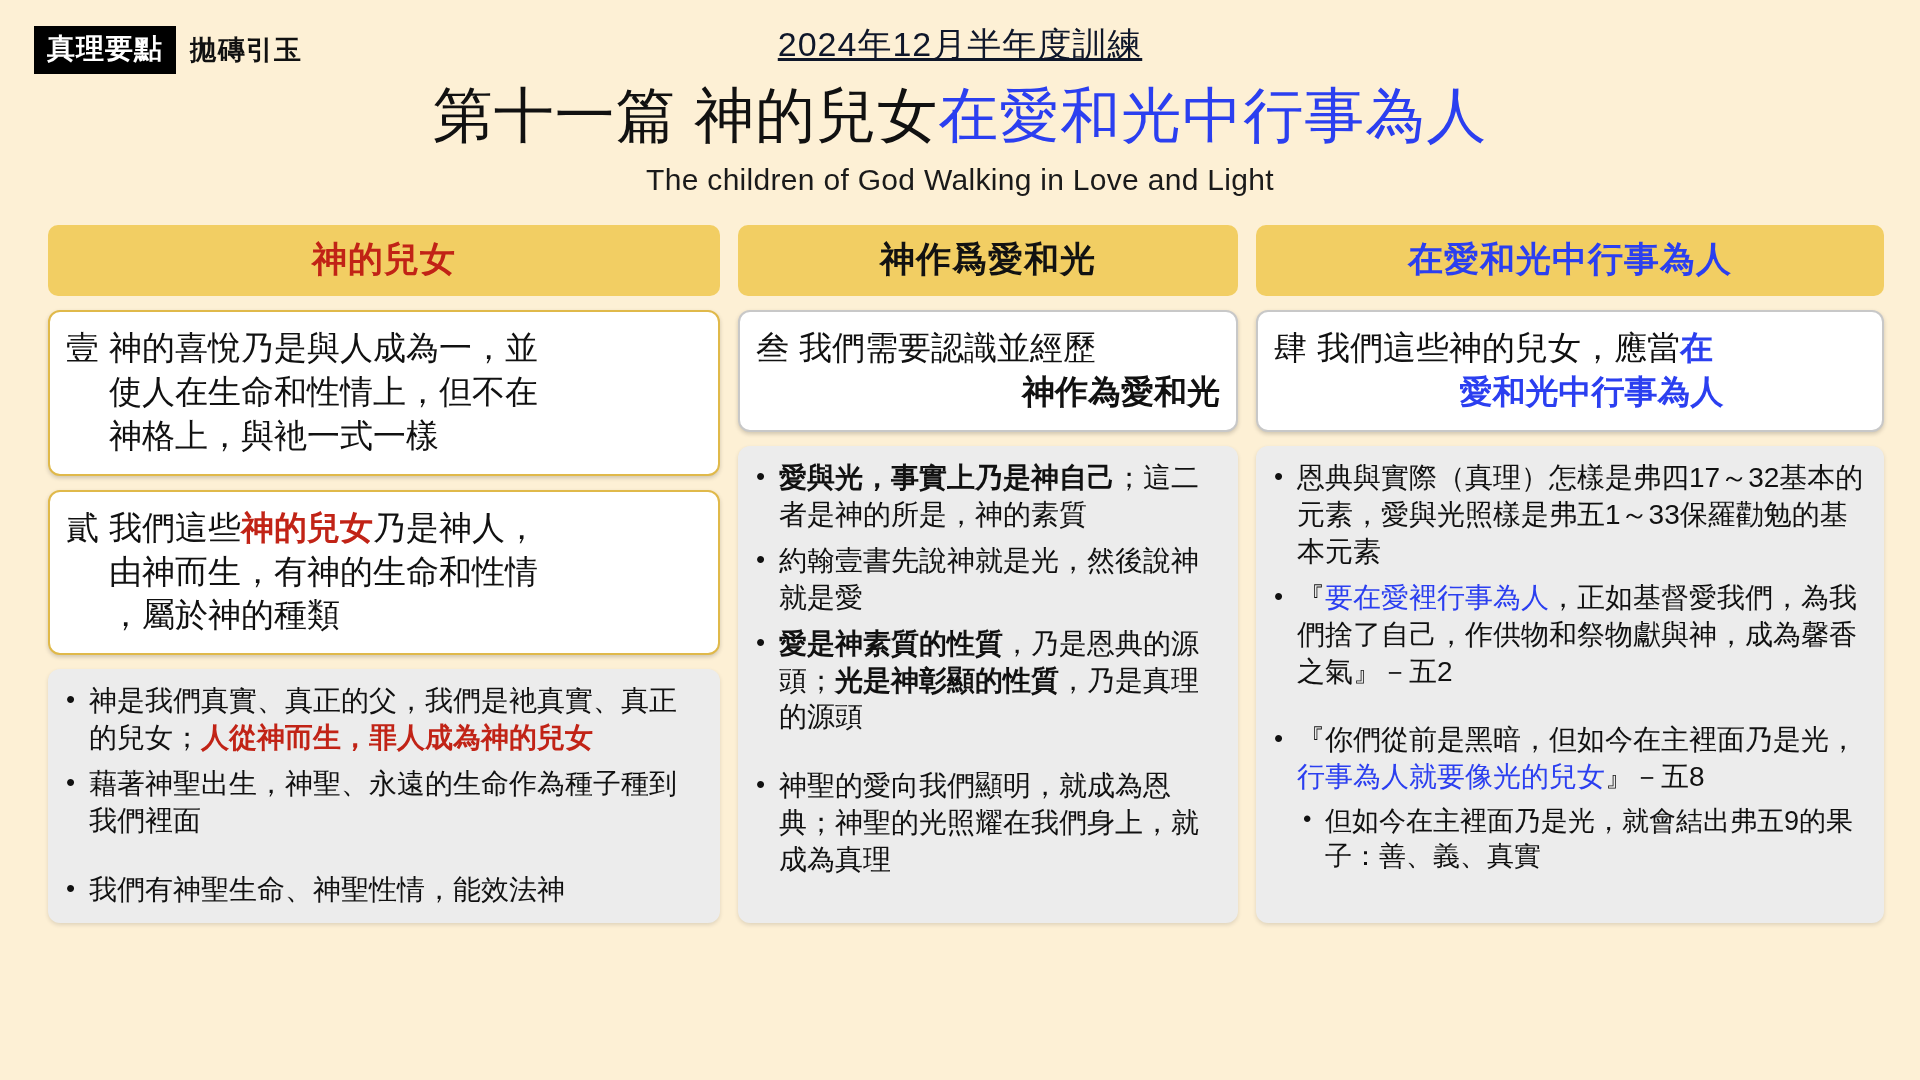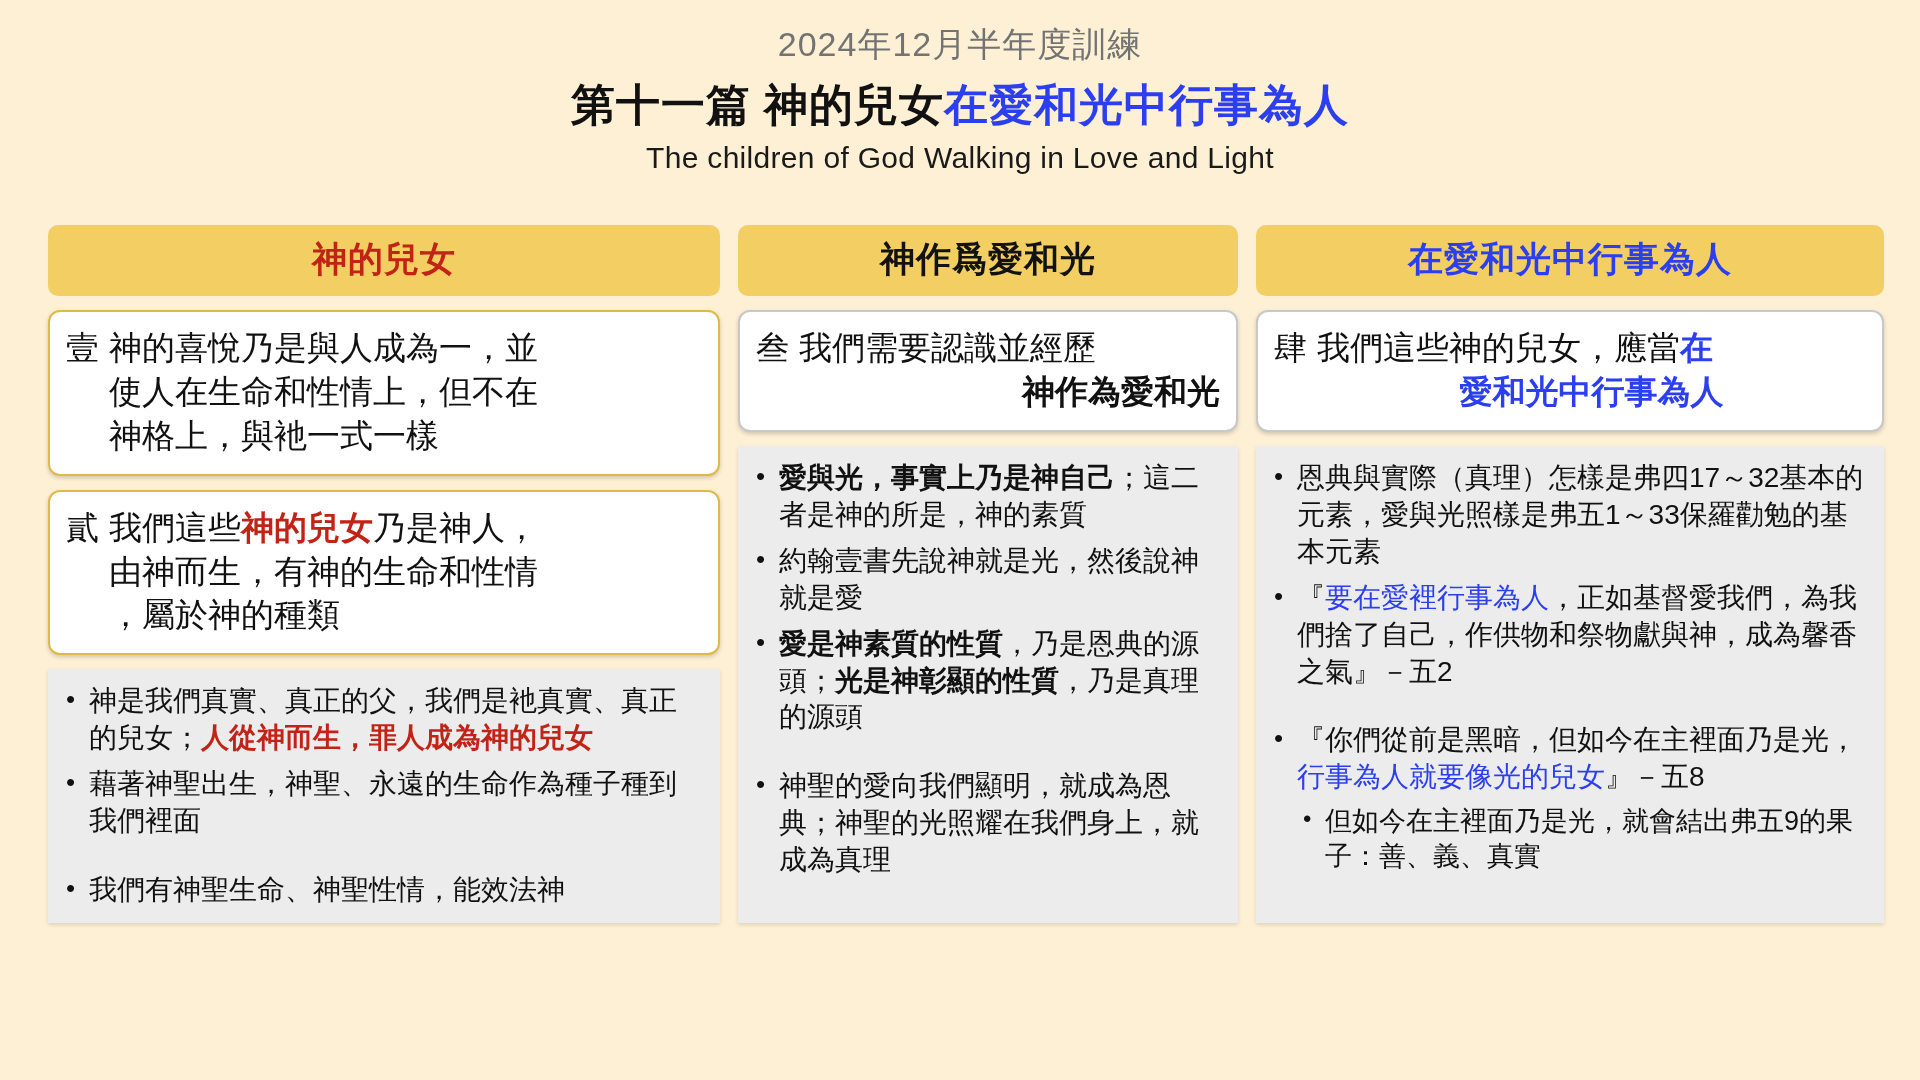--- a/index.html
+++ b/index.html
@@ -46,27 +46,28 @@
 
   .title-block {
     position: absolute;
     left: 0;
     top: 22px;
     width: 1920px;
     text-align: center;
   }
   .tr-line1 {
     font-size: 34px;
-    color: #737373;
-    letter-spacing: 1px;
+    color: #0f172a;
+    letter-spacing: 1px;
+    text-decoration: underline;
   }
   .tr-line2 {
     margin-top: 8px;
-    font-size: 44px;
-    font-weight: bold;
+    font-size: 60px;
+    font-weight: normal;
     letter-spacing: 1px;
     color: #111111;
   }
   .tr-line2 .blue { color: #2b3ff0; }
   .tr-line3 {
     margin-top: 6px;
     font-size: 30px;
     color: #1a1a1a;
     letter-spacing: 0.3px;
   }
@@ -104,21 +105,21 @@
     border: 2px solid #e0b94a;
     border-radius: 12px;
     margin-top: 14px;
     padding: 14px 16px 16px 16px;
     box-shadow: 0 2px 4px rgba(0,0,0,0.18);
   }
   .card.plain-border { border: 2px solid #c8c8c8; }
 
   .panel {
     background: #ececec;
-    border-radius: 0;
+    border-radius: 12px;
     margin-top: 14px;
     padding: 14px 16px 14px 14px;
     box-shadow: 0 2px 4px rgba(0,0,0,0.12);
     flex: 1;
   }
 
   .num-item {
     font-size: 33px;
     line-height: 1.33;
     color: #111111;
@@ -177,20 +178,24 @@
     top: -1px;
     font-size: 24px;
   }
   .center { text-align: center; }
 </style>
 </head>
 <body>
 
 <div id="slide">
 
+  <div class="badge-row">
+    <div class="badge">真理要點</div>
+    <div class="badge-sub">拋磚引玉</div>
+  </div>
 
   <div class="title-block">
     <div class="tr-line1">2024年12月半年度訓練</div>
     <div class="tr-line2"><span>第十一篇  神的兒女</span><span class="blue">在愛和光中行事為人</span></div>
     <div class="tr-line3">The children of God Walking in Love and Light</div>
   </div>
 
   <div class="cols">
 
     <div class="col col-1">

